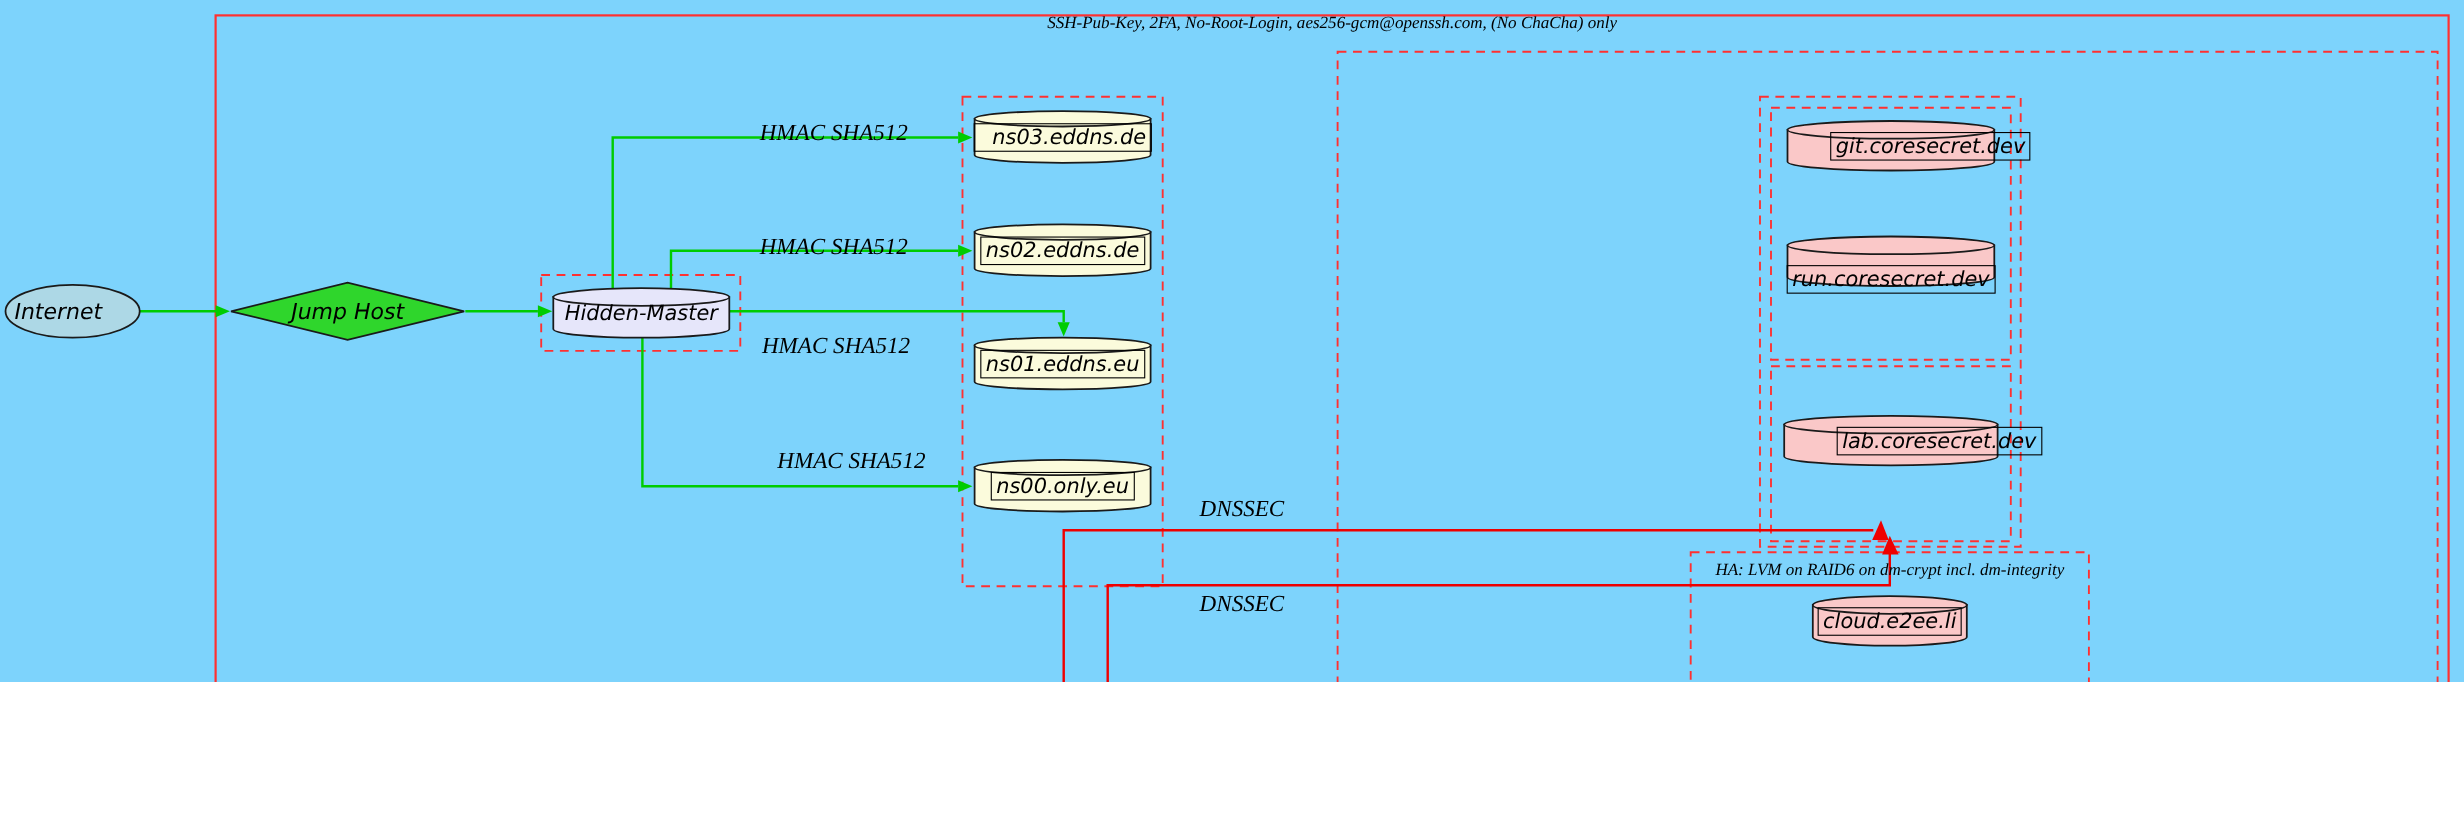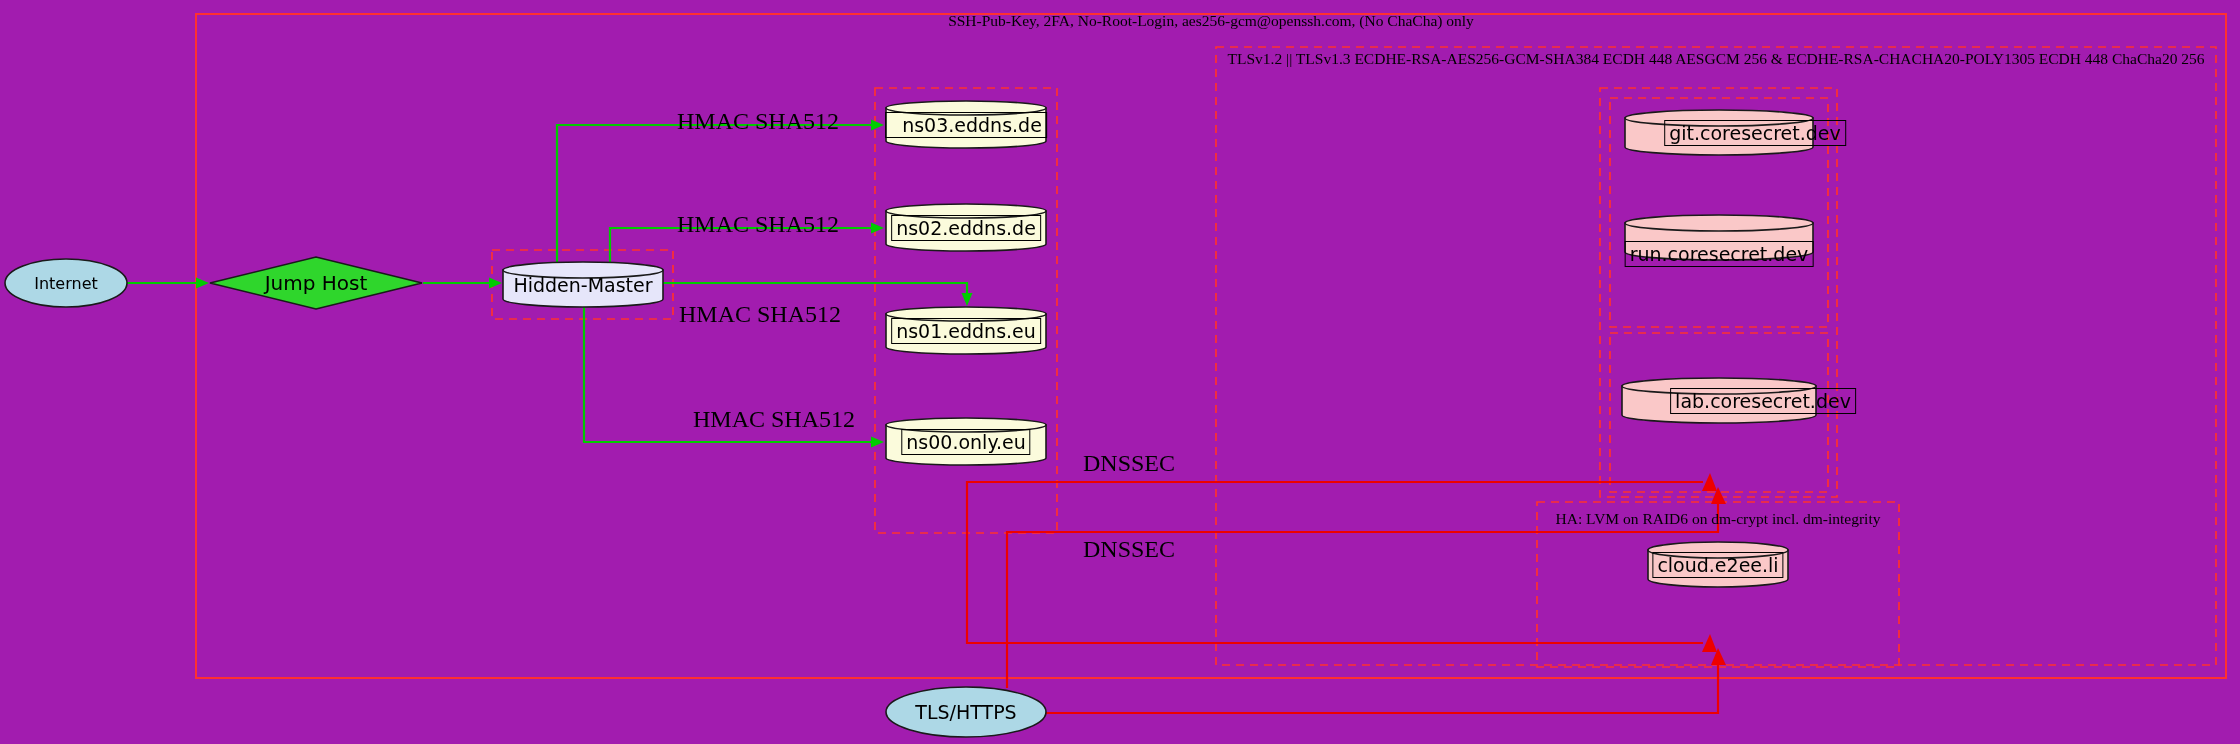--- a/index.html
+++ b/index.html
@@ -1,22 +1,22 @@
 <!DOCTYPE html>
 <html><head>
 <meta charset="utf-8">
 <style>
   html,body{margin:0;padding:0;background:#fff;}
-  #stage{position:relative;width:2240px;height:744px;background:#a21caf;overflow:hidden;
-         font-family:"DejaVu Sans", sans-serif;}
+  #stage{position:relative;width:2240px;height:620px;background:#7dd3fc;overflow:hidden;
+         font-family:"DejaVu Sans", sans-serif;font-style:italic;}
   #wires{position:absolute;left:0;top:0;width:2240px;height:744px;}
   .lbl{position:absolute;transform:translate(-50%,-50%);white-space:nowrap;color:#000;}
   .node-lbl{font-family:"DejaVu Sans", sans-serif;font-size:19px;}
   .boxed{border:1px solid #000;padding:0 4px;line-height:24px;}
-  .edge-lbl{font-family:"Liberation Serif", serif;font-size:24px;}
+  .edge-lbl{font-family:"Liberation Serif", serif;font-size:21px;}
   .cluster-lbl{font-family:"Liberation Serif", serif;font-size:15.5px;}
 </style>
 </head>
 <body>
 
 <div id="stage">
 
   <svg id="wires" xmlns="http://www.w3.org/2000/svg" width="2240" height="744">
 
     <rect x="196" y="14" width="2030" height="664" fill="none" stroke="#ff3030" stroke-width="2"></rect>
@@ -95,24 +95,23 @@
       <path d="M1622,386 V415 A97,8 0 0 0 1816,415 V386 Z" fill="#fac8c8" stroke="#1a1a1a" stroke-width="1.6"></path>
       <ellipse cx="1719" cy="386" rx="97" ry="8" fill="#fac8c8" stroke="#1a1a1a" stroke-width="1.6"></ellipse>
     </g>
     <g>
       <path d="M1648,550 V579 A70,8 0 0 0 1788,579 V550 Z" fill="#fac8c8" stroke="#1a1a1a" stroke-width="1.6"></path>
       <ellipse cx="1718" cy="550" rx="70" ry="8" fill="#fac8c8" stroke="#1a1a1a" stroke-width="1.6"></ellipse>
     </g>
   </svg>
 
   <div class="lbl cluster-lbl" style="left:1211px;top:21px;">SSH-Pub-Key, 2FA, No-Root-Login, aes256-gcm@openssh.com, (No ChaCha) only</div>
-  <div class="lbl cluster-lbl" style="left:1716px;top:59px;">TLSv1.2 || TLSv1.3 ECDHE-RSA-AES256-GCM-SHA384 ECDH 448 AESGCM 256 &amp; ECDHE-RSA-CHACHA20-POLY1305 ECDH 448 ChaCha20 256</div>
   <div class="lbl cluster-lbl" style="left:1718px;top:519px;">HA: LVM on RAID6 on dm-crypt incl. dm-integrity</div>
 
-  <div class="lbl node-lbl" style="left:66px;top:283px;font-size:16px;">Internet</div>
+  <div class="lbl node-lbl" style="left:53px;top:283px;font-size:20px;">Internet</div>
   <div class="lbl node-lbl" style="left:316px;top:283px;font-size:20px;">Jump Host</div>
   <div class="lbl node-lbl" style="left:583px;top:285px;">Hidden-Master</div>
   <div class="lbl node-lbl boxed" style="left:966px;top:125px;padding-left:16px;">ns03.eddns.de</div>
   <div class="lbl node-lbl boxed" style="left:966px;top:228px;">ns02.eddns.de</div>
   <div class="lbl node-lbl boxed" style="left:966px;top:331px;">ns01.eddns.eu</div>
   <div class="lbl node-lbl boxed" style="left:966px;top:442px;">ns00.only.eu</div>
   <div class="lbl node-lbl boxed" style="left:1719px;top:133px;margin-left:36px;">git.coresecret.dev</div>
   <div class="lbl node-lbl boxed" style="left:1719px;top:238px;margin-top:16px;">run.coresecret.dev</div>
   <div class="lbl node-lbl boxed" style="left:1719px;top:401px;margin-left:44px;">lab.coresecret.dev</div>
   <div class="lbl node-lbl boxed" style="left:1718px;top:565px;">cloud.e2ee.li</div>

